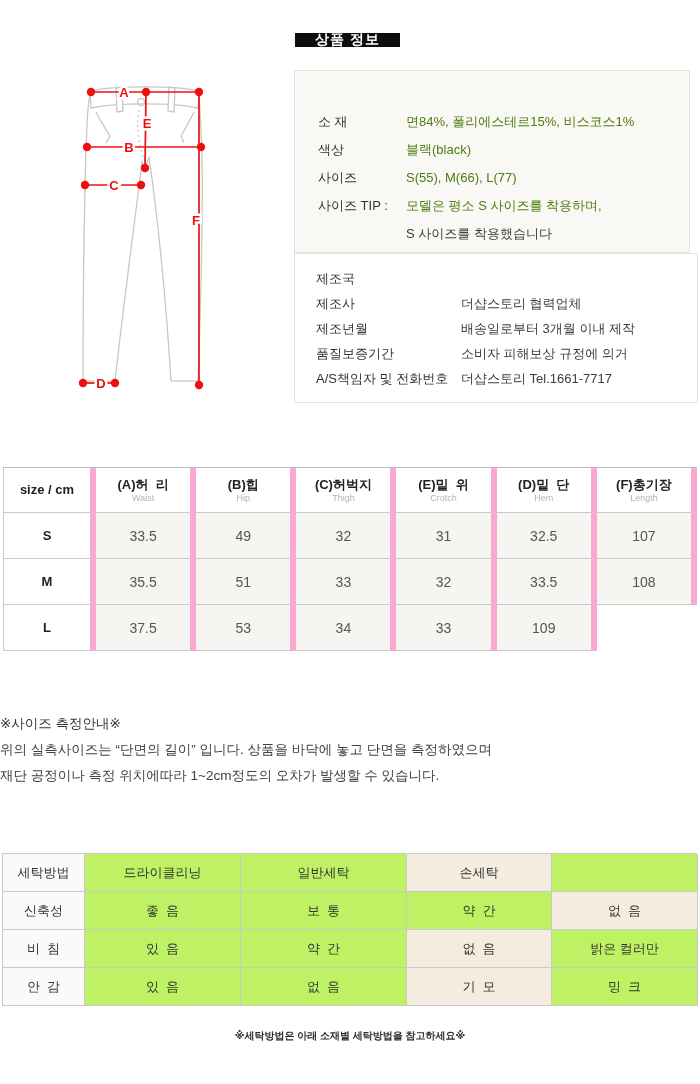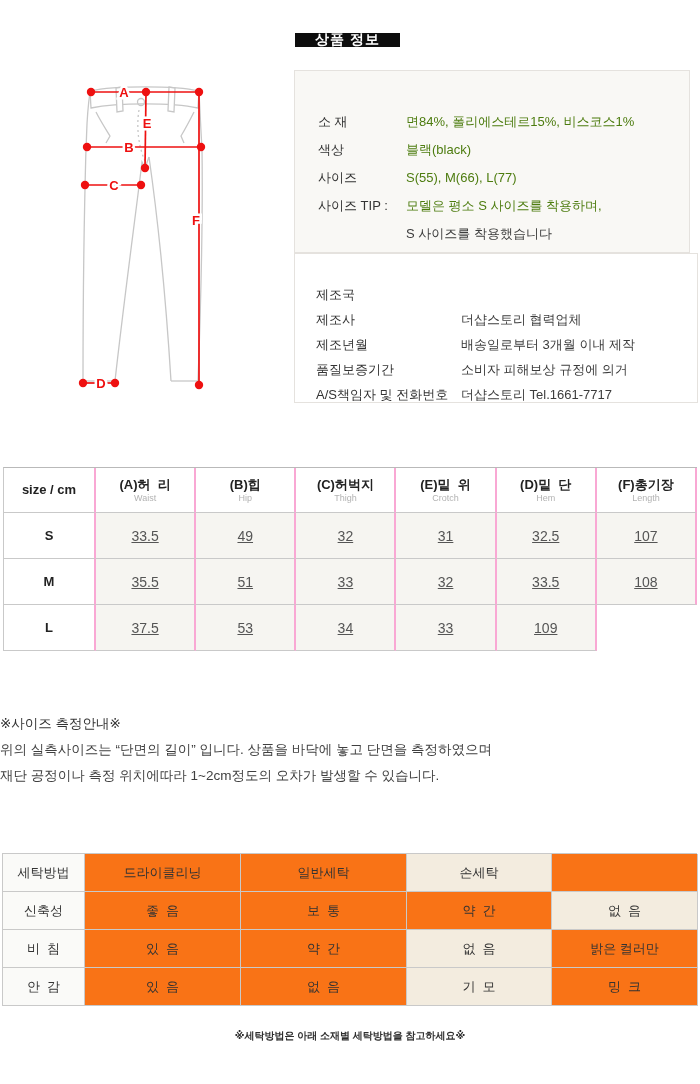--- a/index.html
+++ b/index.html
@@ -13,49 +13,49 @@
   
   .spec-box{position:absolute;left:294px;top:70px;width:396px;height:183px;background:#f9f8f5;
     border:1px solid #e5e2de;box-sizing:border-box;padding-top:37px;}
   .spec-row{display:flex;height:28px;line-height:28px;font-size:13px;color:#3a3a3a;}
   .spec-label{width:88px;padding-left:23px;flex:none;color:#333;}
   .spec-value{flex:1;color:#4d7c0f;}
   .spec-value2{margin-left:111px;height:28px;line-height:28px;font-size:13px;color:#3c3c3c;}
 
   
   .mfg-box{position:absolute;left:294px;top:253px;width:404px;height:150px;background:#fff;
-    border:1px solid #e5e2de;box-sizing:border-box;padding-top:28px;}
+    border:1px solid #e5e2de;box-sizing:border-box;padding-top:12px;}
   .mfg-row{display:flex;height:25px;line-height:25px;font-size:13px;align-items:center;}
   .mfg-label{width:145px;padding-left:21px;flex:none;color:#333;}
   .mfg-value{flex:1;color:#3c3c3c;}
   .cbx{display:inline-block;width:14px;height:14px;border:1px solid #ddd8d0;background:#fff;
     vertical-align:-2px;margin-right:5px;}
   .cbx.checked{background:#efe6d6;border-color:#e7ddcb;}
   .origin-sep{margin:0 10px;color:#3c3c3c;}
 
   
   .size-table{position:absolute;left:3px;top:467px;width:694px;display:grid;
     grid-template-columns:92px repeat(6,1fr);grid-template-rows:45px 46px 46px 46px;
     border-top:1px solid #b9b9b9;border-left:1px solid #c9c9c9;box-sizing:border-box;background:#fff;}
-  .size-table>div{border-right:2px solid #f9a8d4;border-bottom:1px solid #c9c9c9;
+  .size-table>div{border-right:6px solid #f9a8d4;border-bottom:1px solid #c9c9c9;
     display:flex;flex-direction:column;align-items:center;justify-content:center;white-space:pre;}
   .sz-h .h-main{font-size:13px;font-weight:600;color:#222;line-height:16px;}
   .sz-h .h-sub{font-size:9px;color:#b3b3b3;line-height:11px;}
   .sz-name{font-size:13px;font-weight:700;color:#222;background:#fff;}
-  .sz-val{font-size:14px;color:#555;background:#f6f5f1;text-decoration:underline;}
+  .sz-val{font-size:14px;color:#555;background:#f6f5f1;}
 
   
   .notice{position:absolute;left:0;top:711px;width:700px;color:#3f3f3f;}
   .notice .n-title{font-size:13.5px;font-weight:500;color:#333;line-height:26px;}
   .notice .n-line{font-size:13.5px;line-height:26px;}
 
   
   .care-table{position:absolute;left:2px;top:853px;width:695px;display:grid;
     grid-template-columns:82px 156px 166px 145px 146px;grid-template-rows:repeat(4,38px);
-    border-top:1px solid #c9c9c9;border-left:1px solid #c9c9c9;box-sizing:border-box;background:#f97316;}
+    border-top:1px solid #c9c9c9;border-left:1px solid #c9c9c9;box-sizing:border-box;background:#bef264;}
   .care-table>div{border-right:1px solid #c9c9c9;border-bottom:1px solid #c9c9c9;
     display:flex;align-items:center;justify-content:center;font-size:13px;color:#333;white-space:pre;}
   .care-first{background:#fafaf8;}
   .care-hl{background:#f3ecdf;}
 
   
   .footer-note{position:absolute;left:0;top:1029px;width:700px;text-align:center;
     font-size:10px;font-weight:600;color:#2e2e2e;}
 
   .pants-svg{position:absolute;left:40px;top:70px;width:230px;height:340px;}

